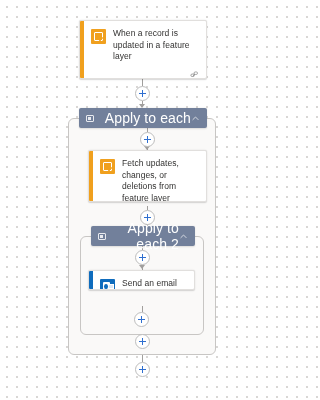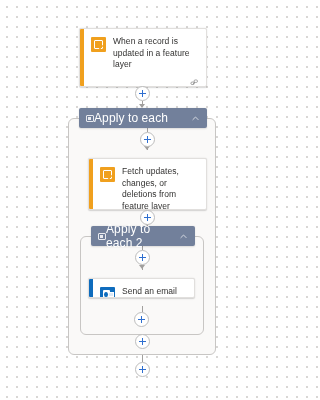--- a/index.html
+++ b/index.html
@@ -51,21 +51,20 @@
 
   
   .card {
     position: absolute;
     background: #ffffff;
     border: 1px solid #e1dfdd;
     border-radius: 2px;
     box-sizing: border-box;
     box-shadow: 0 0.6px 1.8px rgba(0,0,0,0.10), 0 0.3px 0.9px rgba(0,0,0,0.07);
     overflow: hidden;
-    margin-top: 8px;
   }
   .card .accent {
     position: absolute;
     left: 0;
     top: 0;
     bottom: 0;
     width: 4px;
   }
   .card .body {
     display: flex;
@@ -174,22 +173,22 @@
   }
   .scope-header .loop-icon::after {
     content: "";
     position: absolute;
     left: 1px; top: 1px;
     width: 3px; height: 3px;
     background: #e8eaef;
   }
   .scope-header .h-title {
     flex: 1;
-    text-align: left;
-    font-size: 12px;
+    text-align: right;
+    font-size: 14px;
     color: #ffffff;
     letter-spacing: 0.1px;
     font-weight: 400;
   }
   .scope-header .chev { flex: 0 0 9px; display:flex; }
 
   
   .plus-btn {
     position: absolute;
     width: 15px;

